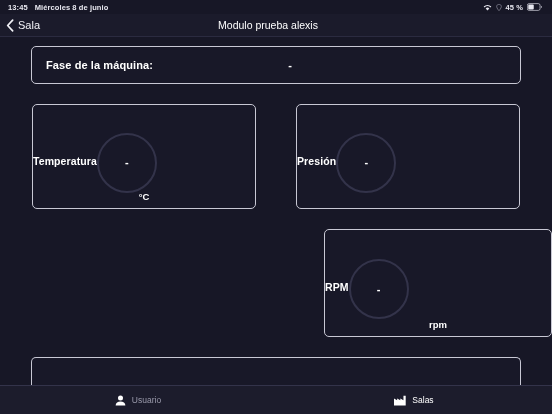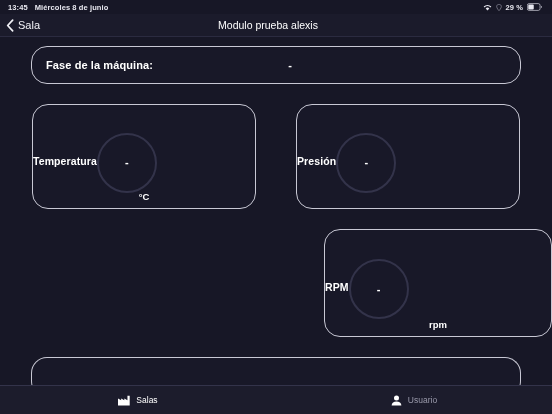--- a/index.html
+++ b/index.html
@@ -86,21 +86,21 @@
     right: 0;
     bottom: 29px;
     background: #171726;
     padding: 9px 0 0 0;
     overflow: hidden;
   }
 
   .card {
     background: #181828;
     border: 1px solid #c8c8d4;
-    border-radius: 16px;
+    border-radius: 5px;
   }
 
   
   .phase-card {
     margin: 0 auto;
     width: 490px;
     height: 38px;
     display: flex;
     align-items: center;
     position: relative;
@@ -224,21 +224,21 @@
       <svg width="9" height="7" viewBox="0 0 16 12">
         <path d="M8 11.2 L11.2 7.6 A4.6 4.6 0 0 0 4.8 7.6 Z" fill="#e8e8f0"></path>
         <path d="M1.2 4.2 A10 10 0 0 1 14.8 4.2 L13.3 5.8 A8 8 0 0 0 2.7 5.8 Z" fill="#e8e8f0"></path>
       </svg>
     </span>
     <span class="loc-icon">
       <svg width="6" height="7" viewBox="0 0 10 12">
         <path d="M5 0.5 C2.6 0.5 1 2.2 1 4.3 C1 7.2 5 11.5 5 11.5 C5 11.5 9 7.2 9 4.3 C9 2.2 7.4 0.5 5 0.5 Z" fill="none" stroke="#b9b9c8" stroke-width="1.2"></path>
       </svg>
     </span>
-    <span class="batt-pct">29 %</span>
+    <span class="batt-pct">45 %</span>
     <span class="batt-icon">
       <svg width="15" height="8" viewBox="0 0 26 13">
         <rect x="0.6" y="0.6" width="22" height="11.8" rx="3" ry="3" fill="none" stroke="#d8d8e2" stroke-width="1.2"></rect>
         <rect x="2.2" y="2.2" width="9.5" height="8.6" rx="1.5" ry="1.5" fill="#e8e8f0"></rect>
         <path d="M24.2 4.4 v4.2 a2.6 2.6 0 0 0 0 -4.2 z" fill="#d8d8e2"></path>
       </svg>
     </span>
   </div>
 </div>
 
@@ -289,32 +289,32 @@
       <div class="gauge-unit">rpm</div>
     </div>
   </div>
 
   <div class="card partial-card"></div>
 
 </div>
 
 <div class="tab-bar">
 
-  <div class="tab-item active">
-    <span class="tab-icon">
-      <svg width="12" height="11" viewBox="0 0 16 14">
-        <path d="M0 13.5 V4.2 L4.2 6.6 V4.2 L8.4 6.6 V4.2 L12.6 6.6 V0.5 H15.6 V13.5 Z" fill="#ffffff"></path>
-      </svg>
-    </span>
-    <span class="tab-label">Salas</span>
-  </div>
-
   <div class="tab-item inactive">
     <span class="tab-icon">
       <svg width="11" height="11" viewBox="0 0 14 14">
         <circle cx="7" cy="3.9" r="3.2" fill="#ffffff"></circle>
         <path d="M0.8 13.4 C0.8 9.9 3.6 8.2 7 8.2 C10.4 8.2 13.2 9.9 13.2 13.4 Z" fill="#ffffff"></path>
       </svg>
     </span>
     <span class="tab-label">Usuario</span>
   </div>
 
+  <div class="tab-item active">
+    <span class="tab-icon">
+      <svg width="12" height="11" viewBox="0 0 16 14">
+        <path d="M0 13.5 V4.2 L4.2 6.6 V4.2 L8.4 6.6 V4.2 L12.6 6.6 V0.5 H15.6 V13.5 Z" fill="#ffffff"></path>
+      </svg>
+    </span>
+    <span class="tab-label">Salas</span>
+  </div>
+
 </div>
 
 </body></html>

